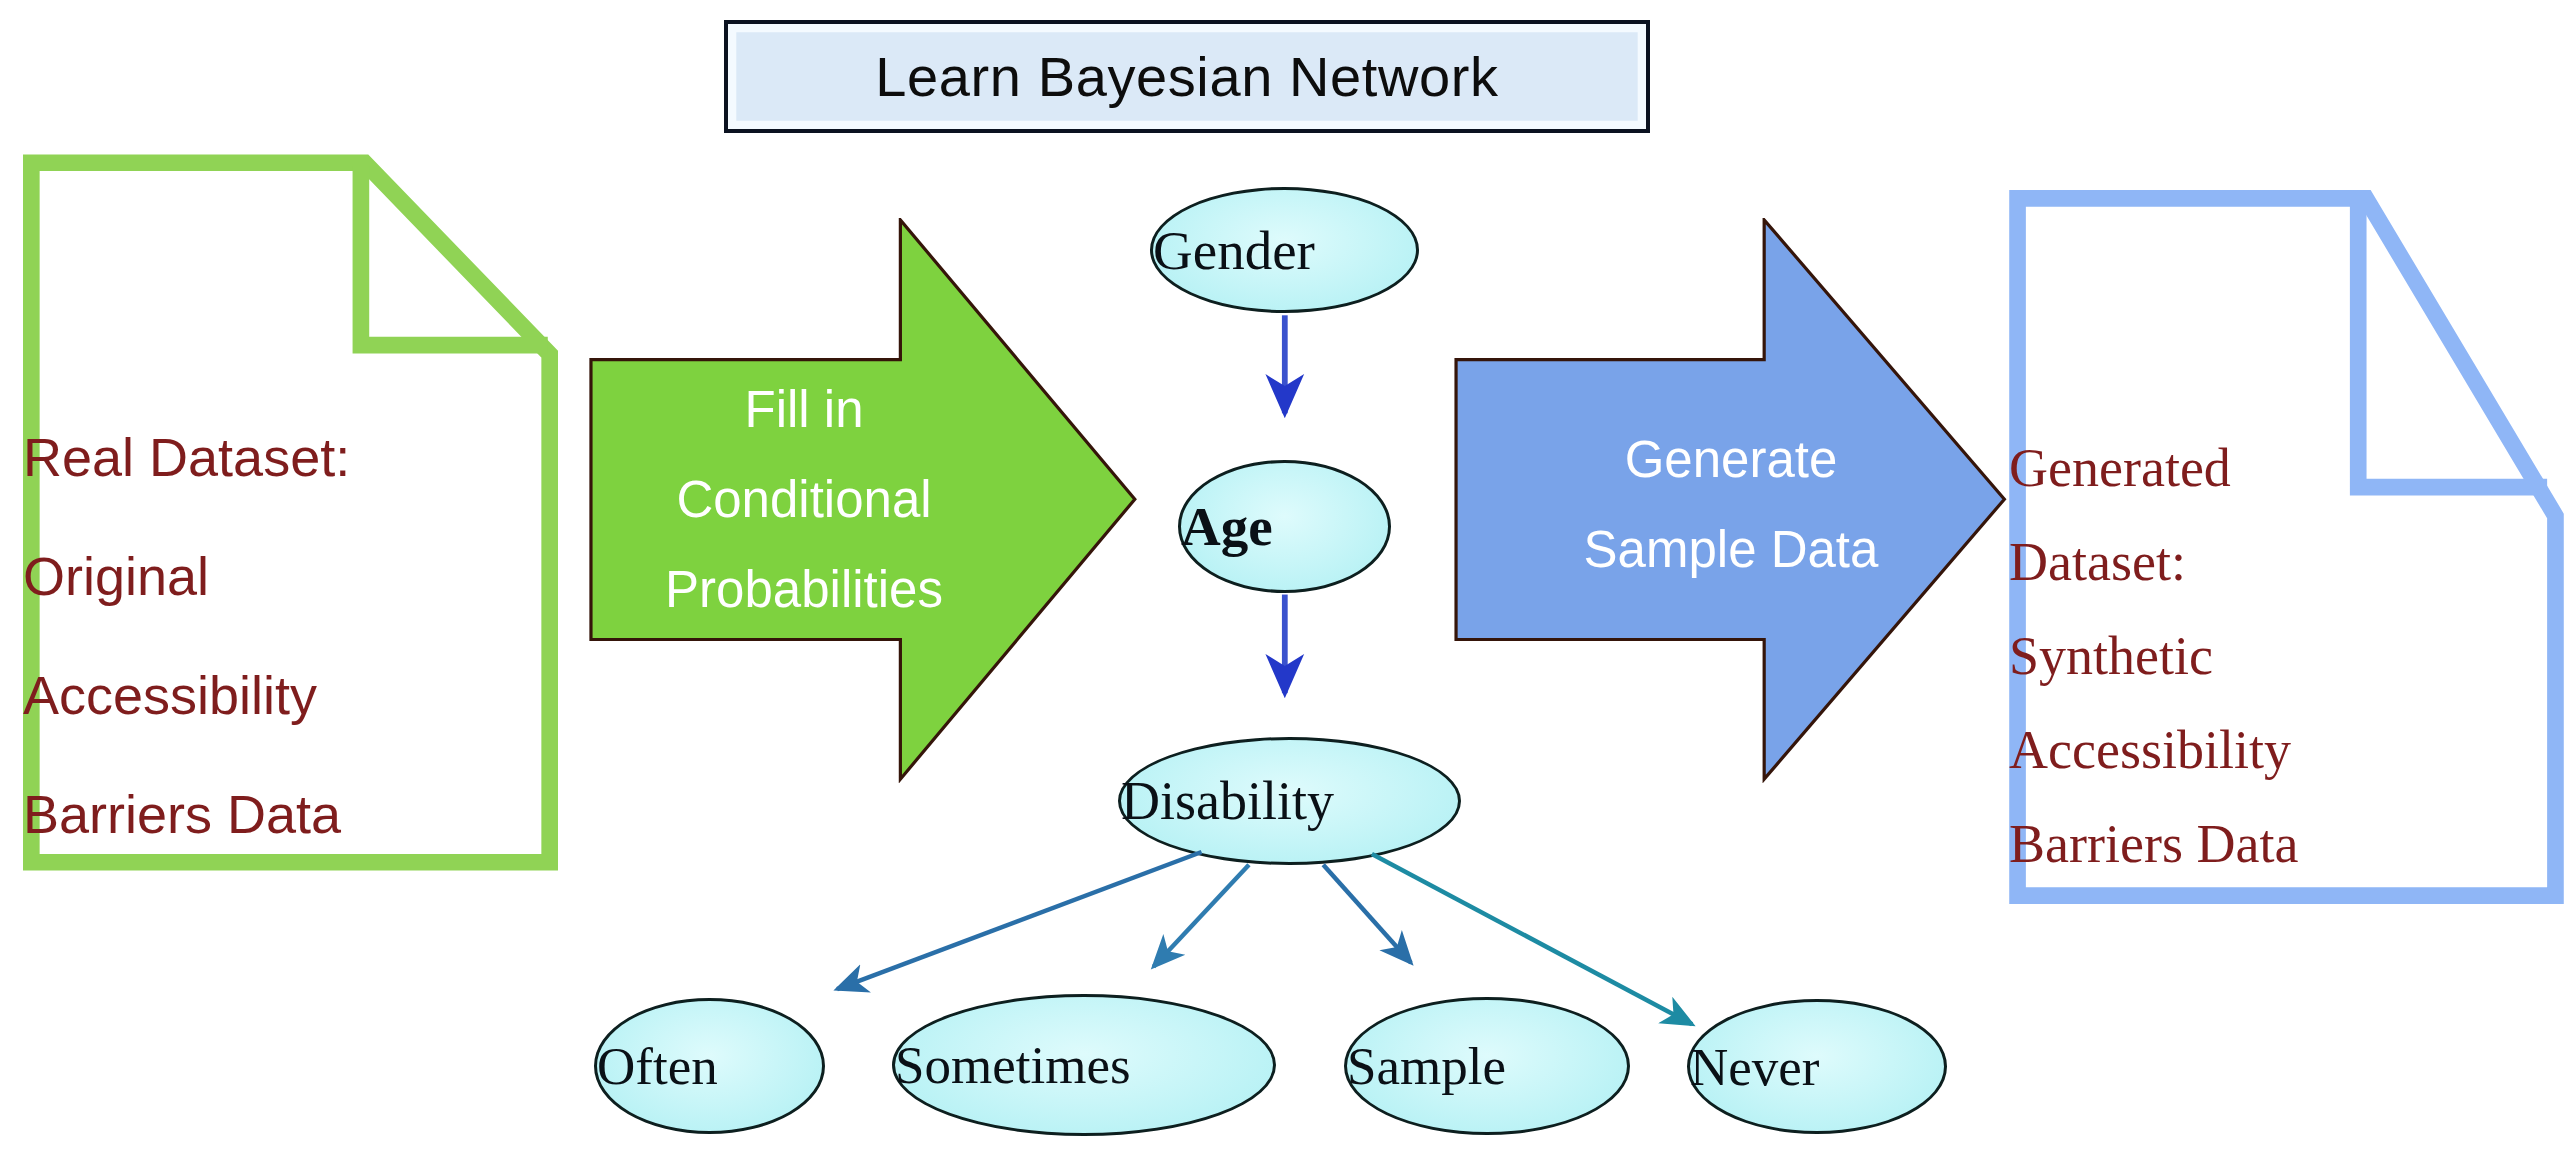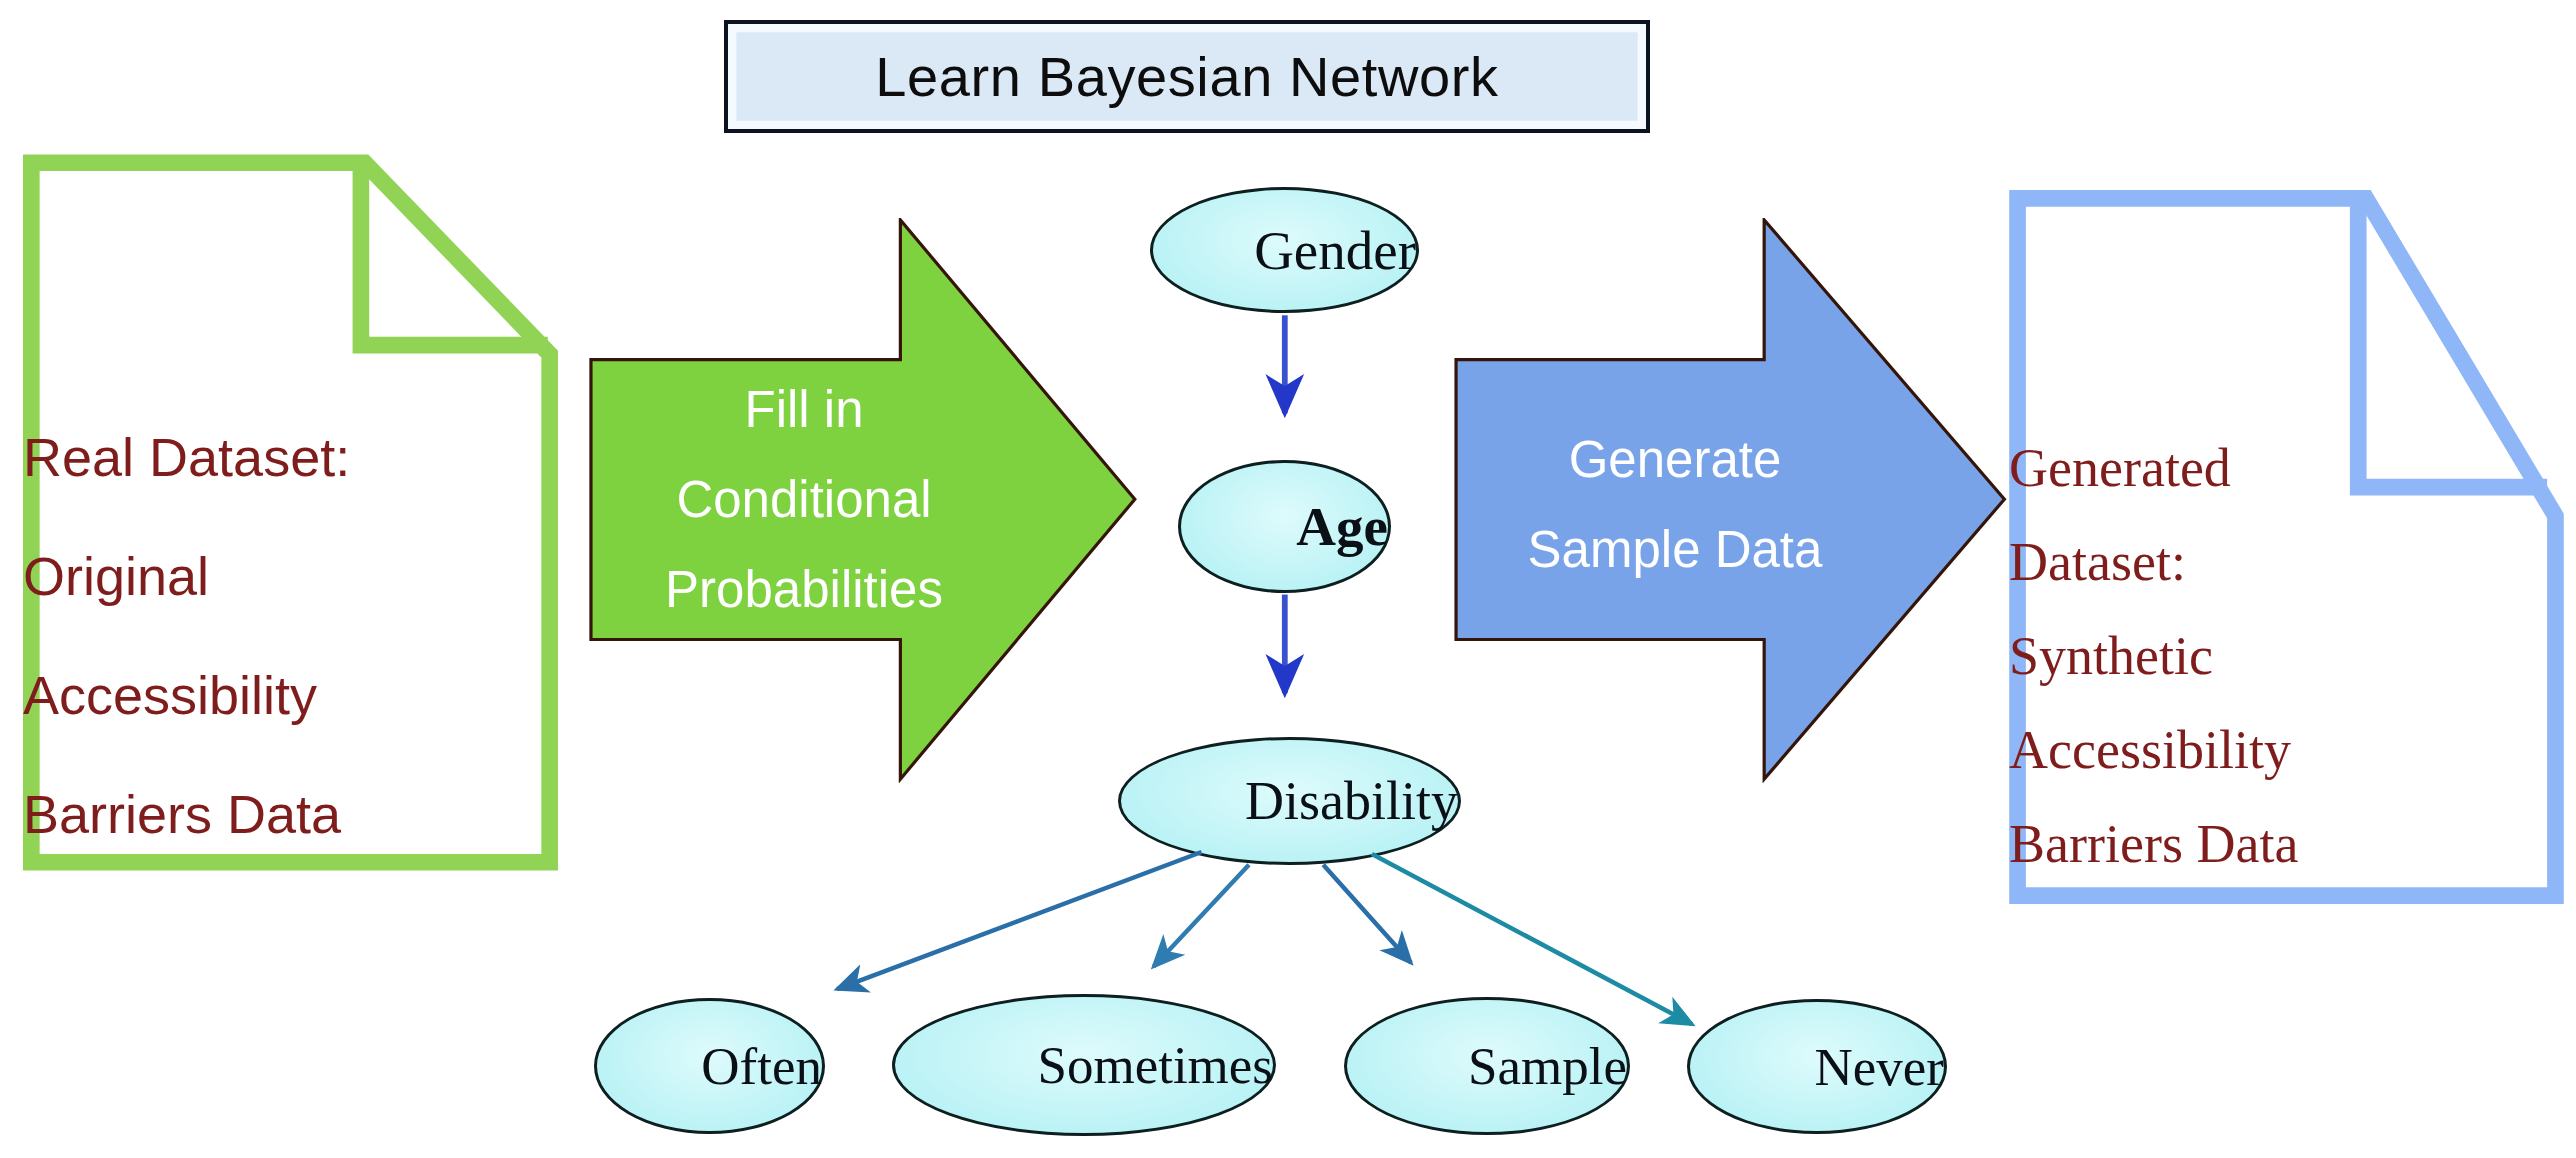--- a/index.html
+++ b/index.html
@@ -36,28 +36,28 @@
     left:2009px;top:421px;width:555px;
     font-size:54px;line-height:94px;font-family:Liberation Serif, serif;
   }
   
   .arrow-svg{position:absolute;}
   .arrow-text{
     position:absolute;text-align:center;color:#ffffff;
     font-size:51px;line-height:90px;
   }
   .arrow-text-green{left:589px;top:365px;width:430px;}
-  .arrow-text-blue{left:1454px;top:415px;width:442px;}
+  .arrow-text-blue{left:1510px;top:415px;width:442px;}
   
   .bn-node{
     position:absolute;
     border:3.2px solid #0d1f1f;
     border-radius:50%;
     background:radial-gradient(ellipse at 50% 42%, #defbfc 0%, #b9f2f5 75%);
-    display:flex;align-items:center;justify-content:flex-end;
+    display:flex;align-items:center;justify-content:flex-start;
     box-sizing:border-box;
     font-family:"Liberation Serif", serif;
     color:#0a1016;
   }
   .bn-gender   {left:1150px;top:187px; width:269px;height:126px;font-size:55px;}
   .bn-age      {left:1178px;top:460px; width:213px;height:133px;font-size:55px;font-weight:bold;}
   .bn-disability{left:1118px;top:737px;width:343px;height:128px;font-size:54px;}
   .bn-often    {left:594px; top:998px;width:231px;height:136px;font-size:53px;}
   .bn-sometimes{left:892px;top:994px;width:384px;height:142px;font-size:53px;}
   .bn-always   {left:1344px;top:997px;width:286px;height:138px;font-size:53px;}

